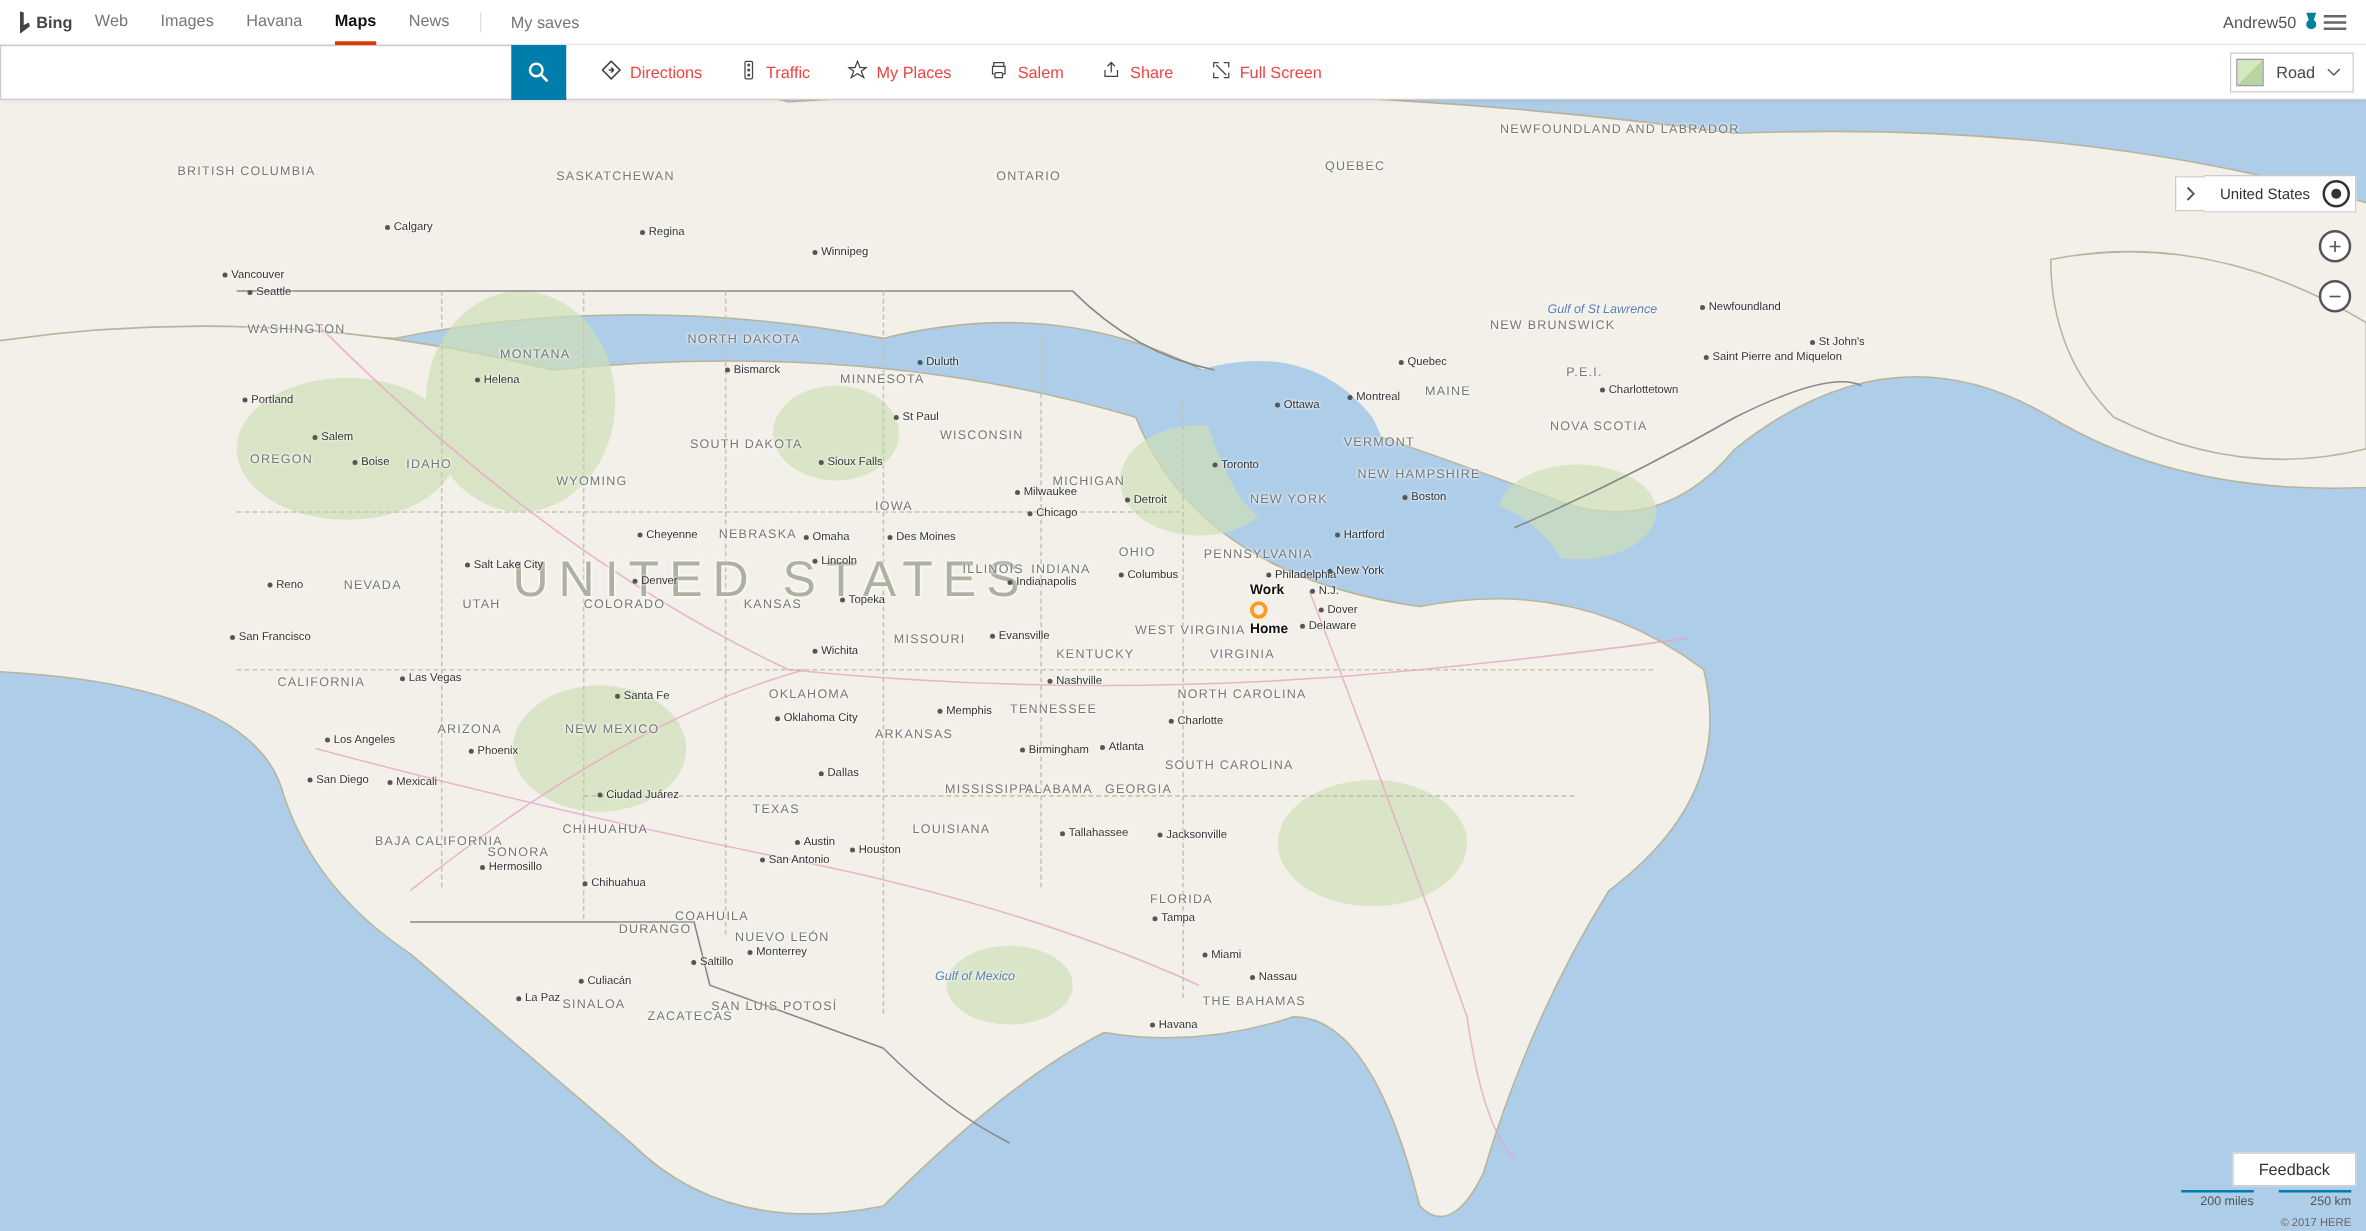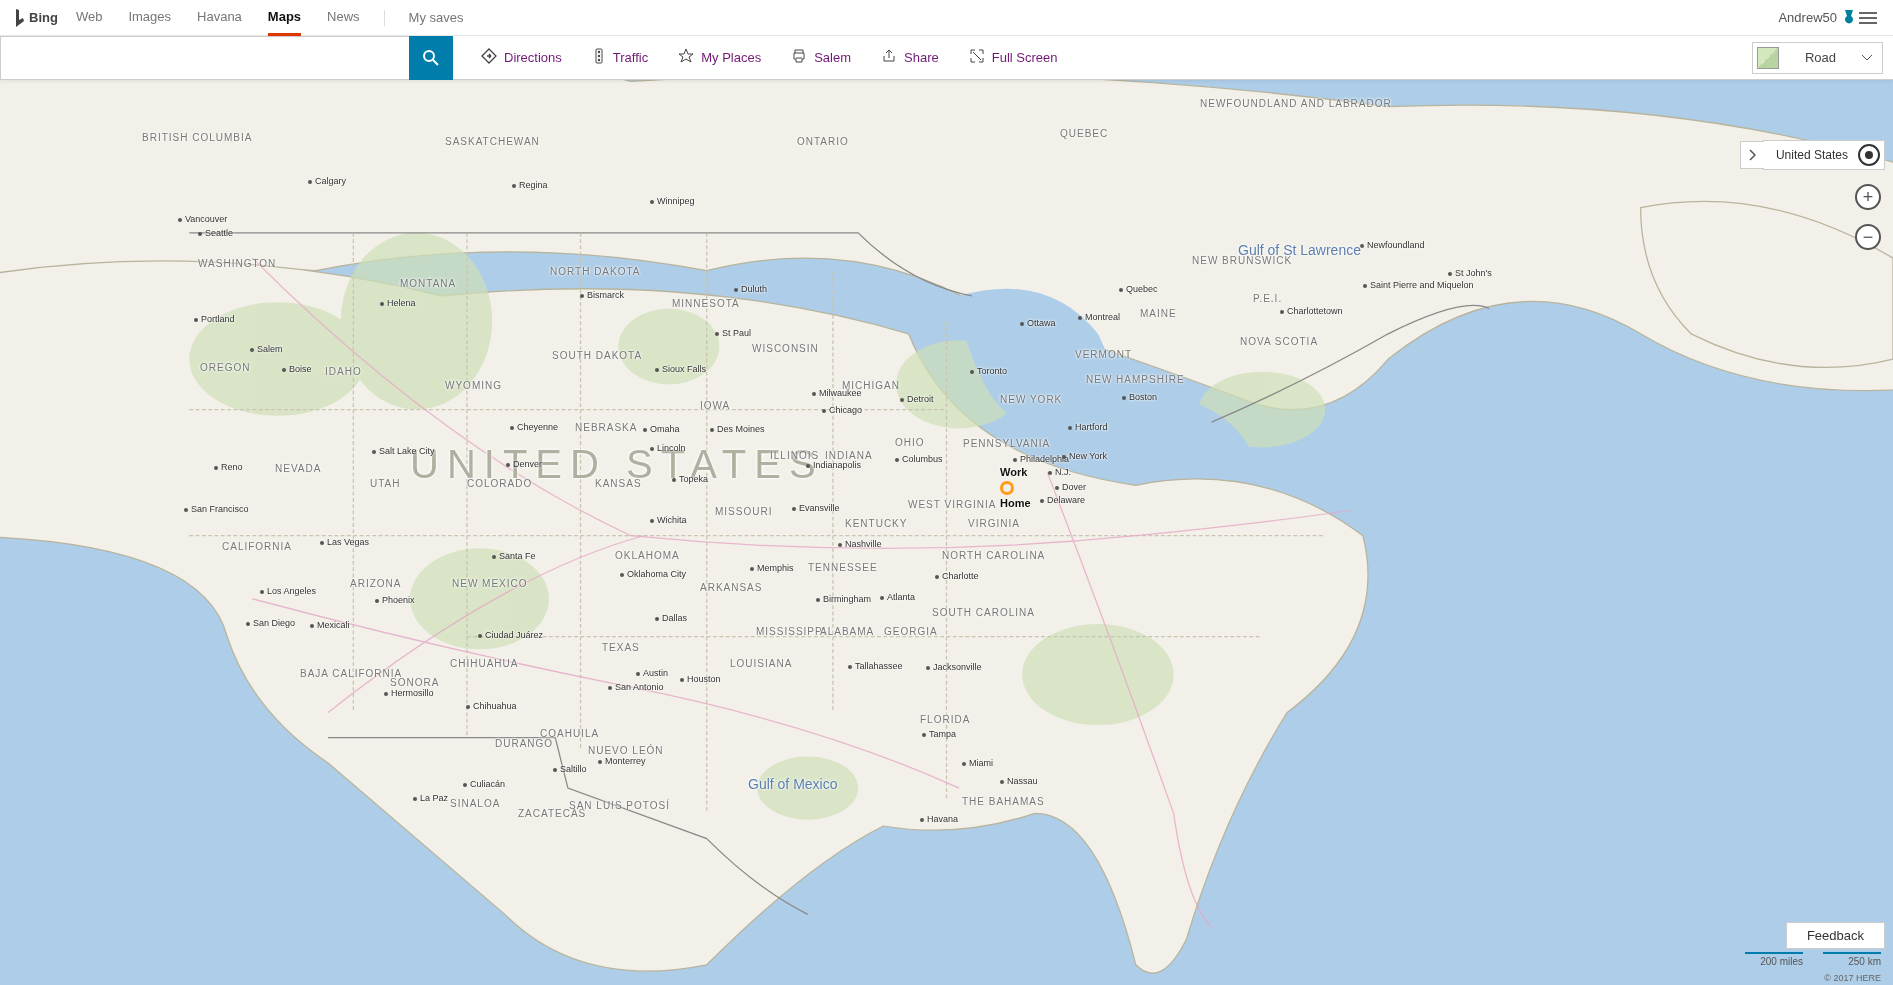--- a/index.html
+++ b/index.html
@@ -31,40 +31,40 @@
   }
   .search-wrap { display: flex; width: 453px; height: 44px; }
   .search-input {
     flex: 1; border: 1px solid #ccc; border-right: none; padding: 0 12px;
     font-size: 15px; outline: none;
   }
   .search-btn {
     width: 44px; background: #007daa; border: none; cursor: pointer;
     display: flex; align-items: center; justify-content: center;
   }
-  .tool-items { display: flex; align-items: center; gap: 30px; margin-left: 28px; font-size: 13px; color: #701a75; }
+  .tool-items { display: flex; align-items: center; gap: 30px; margin-left: 28px; font-size: 13px; color: #ef4444; }
   .tool-item { display: flex; align-items: center; gap: 7px; cursor: pointer; }
   .tool-item svg { flex-shrink: 0; }
   .map-style {
-    margin-left: auto; margin-right: 10px; display: flex; align-items: center; gap: 26px;
+    margin-left: auto; margin-right: 10px; display: flex; align-items: center; gap: 10px;
     border: 1px solid #ccc; padding: 4px 10px 4px 4px; cursor: pointer; font-size: 13px; color: #444;
   }
   .map-style-thumb { width: 22px; height: 22px; background: linear-gradient(135deg,#d4e8c0 50%,#b8d4a0 50%); border: 1px solid #999; }
 
   
   .map-area { position: absolute; top: 36px; left: 0; right: 0; bottom: 0; background: #aecde8; overflow: hidden; }
   .map-svg { width: 100%; height: 100%; }
 
   
   .map-label { position: absolute; font-size: 10px; color: #555; white-space: nowrap; pointer-events: none; text-shadow: 0 0 3px #fff, 0 0 3px #fff; }
   .map-label.country { font-size: 40px; color: #b0b0a0; letter-spacing: 8px; font-weight: 300; }
   .map-label.state { font-size: 10px; color: #777; letter-spacing: 1px; }
   .map-label.city { font-size: 9px; color: #333; }
   .map-label.city::before { content: ""; display: inline-block; width: 4px; height: 4px; background: #555; border-radius: 50%; margin-right: 3px; vertical-align: middle; }
-  .map-label.water { font-size: 14px; color: #5a7fb0; }
+  .map-label.water { font-size: 10px; color: #5a7fb0; font-style: italic; }
   .map-label.user { font-size: 11px; color: #111; font-weight: 600; }
 
   
   .loc-pill {
     position: absolute; top: 104px; right: 8px; background: #fff; border: 1px solid #ccc;
     display: flex; align-items: center; gap: 10px; padding: 3px 4px 3px 12px;
     font-size: 12px; color: #333; z-index: 30;
   }
   .loc-pill .chev { position: absolute; left: -24px; top: 0; bottom: 0; width: 24px;
     background: #fff; border: 1px solid #ccc; border-right: none; display: flex; align-items: center; justify-content: center; cursor: pointer; }

